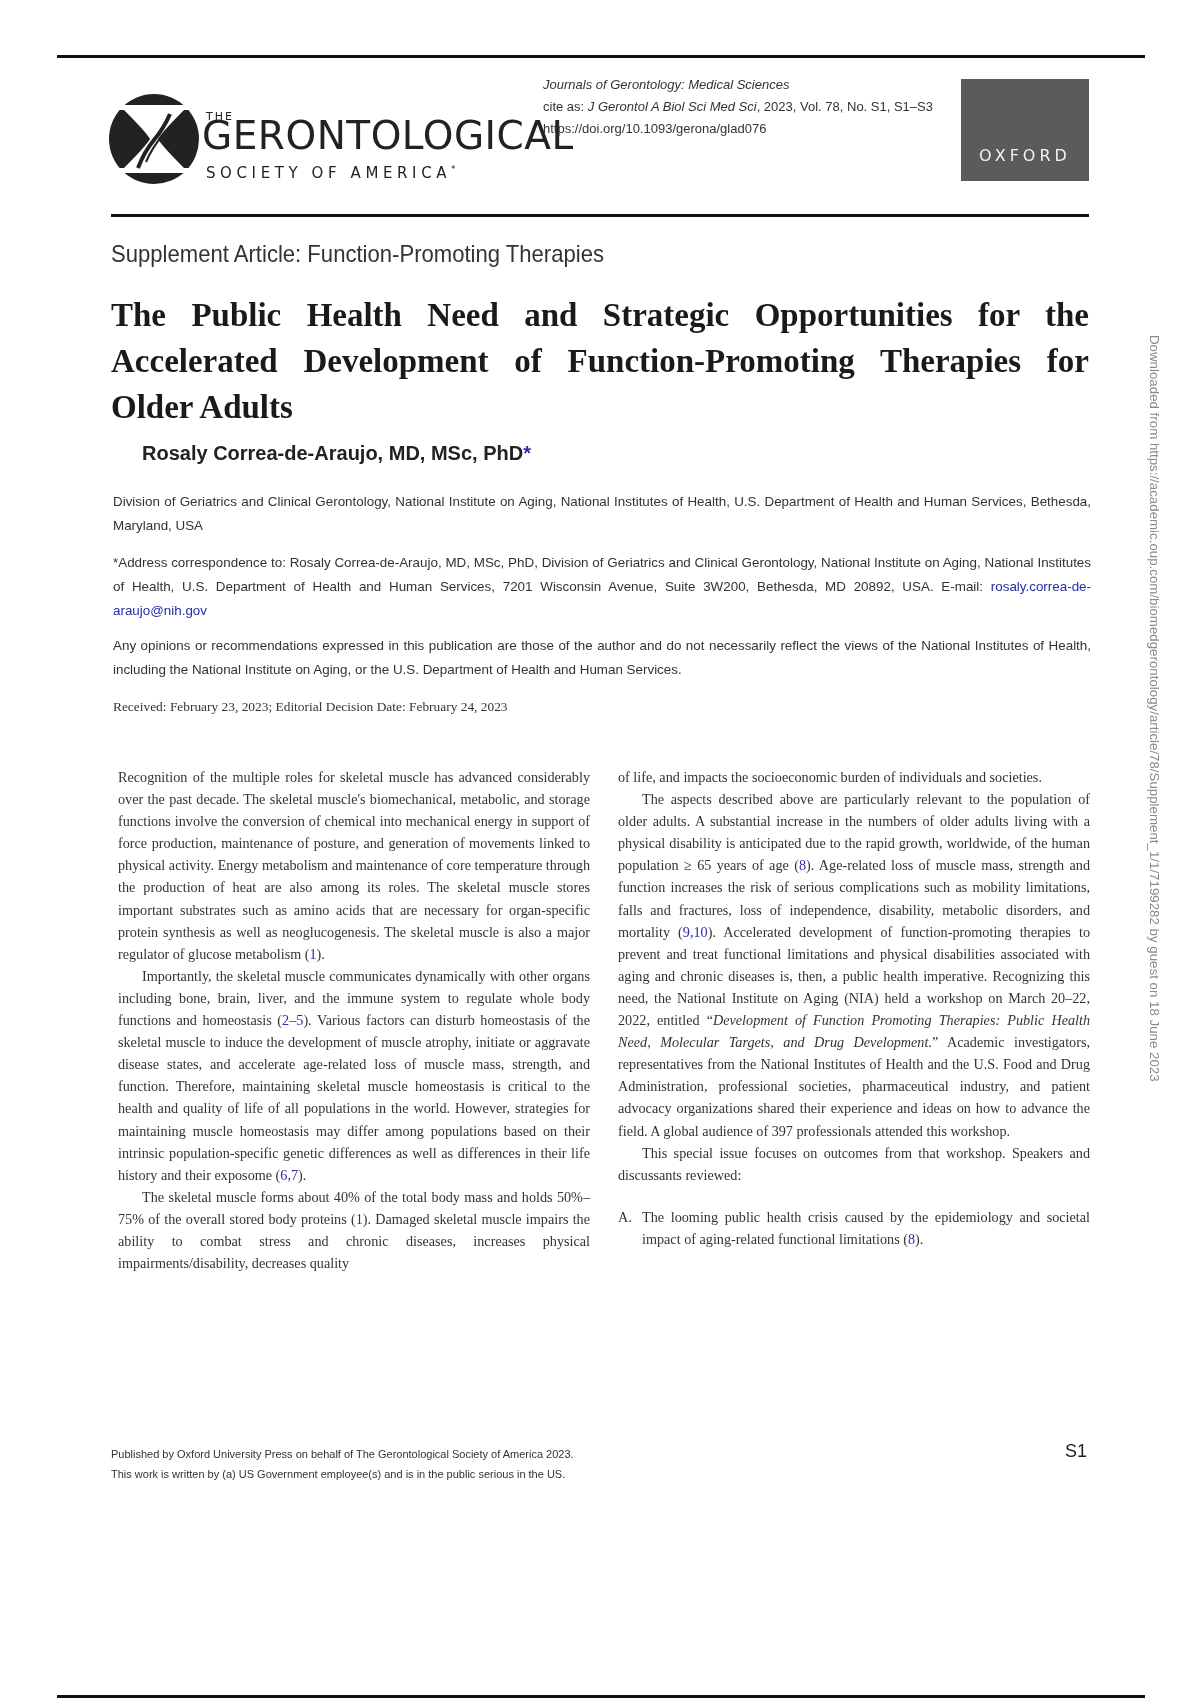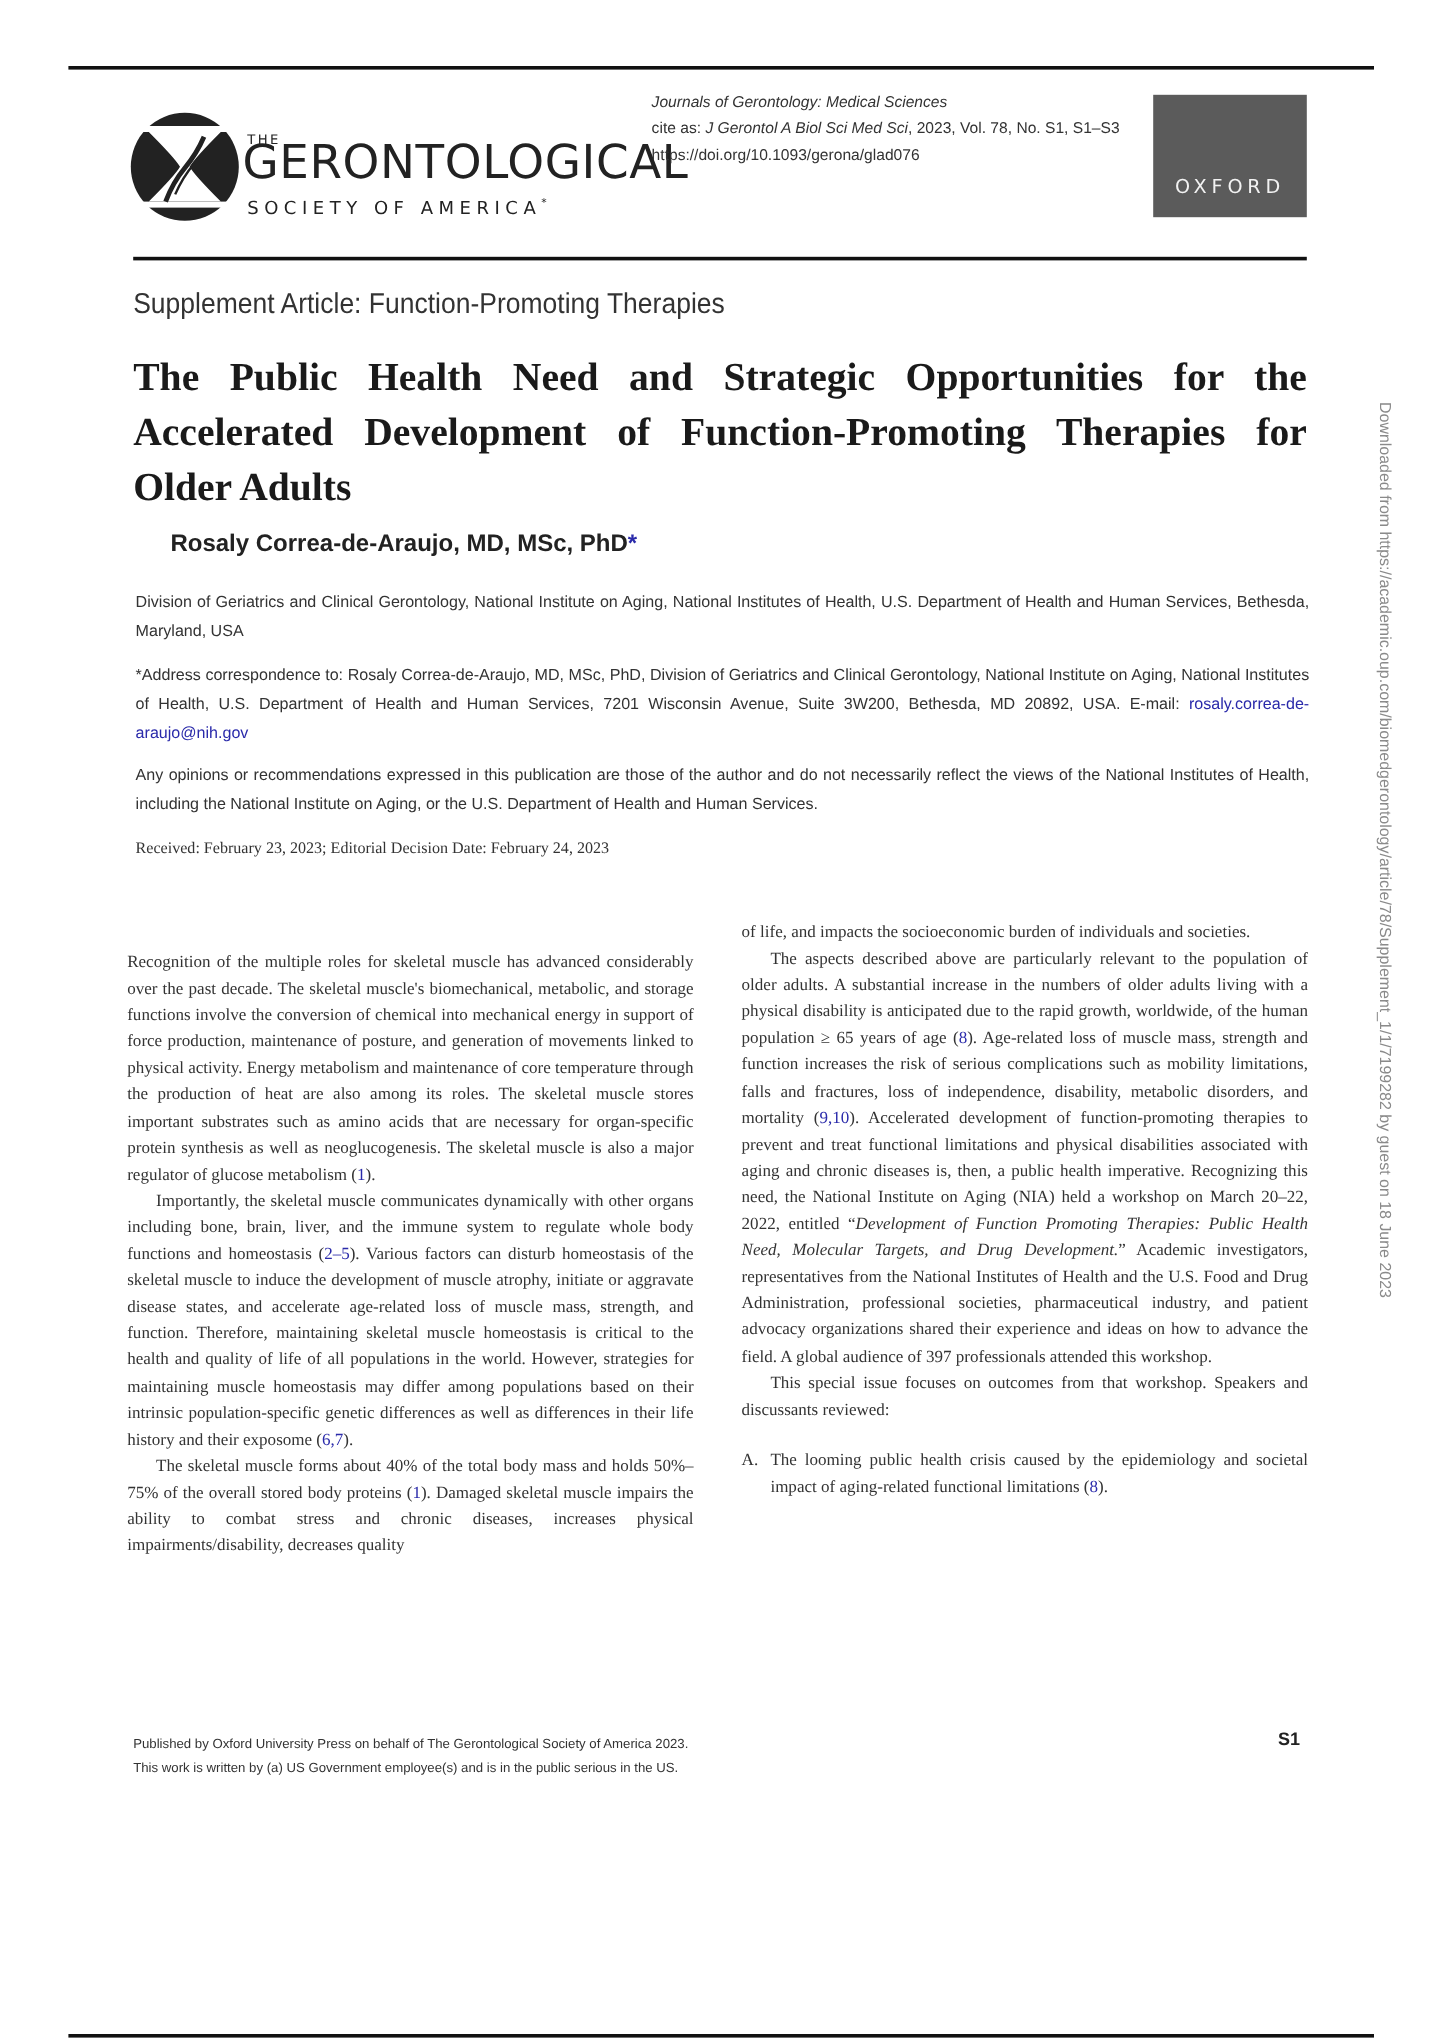--- a/index.html
+++ b/index.html
@@ -27,29 +27,29 @@
   .author .star { color:#2a2aaa; }
 
   .front { left:98px; width:978px; font-family:"Liberation Sans", sans-serif; font-size:13.4px; line-height:24px; color:#333; text-align:justify;margin-left:15px; }
   .affil { top:490px; }
   .corresp { top:551px; }
   .disclaimer { top:634px; }
   .received { top:695px;font-family:Liberation Serif, serif; }
   .email { color:#2a2aaa; }
 
   .col { top:766px; width:472px; font-family:"Liberation Serif", serif; font-size:14.2px; line-height:22.1px; color:#333; text-align:justify; hyphens:auto; }
-  .col-left { left:106px;margin-top:25px; }
+  .col-left { left:118px; }
   .col-right { left:618px; }
   .col p { margin:0; }
   .col p.indent { text-indent:24px; }
   .ref { color:#2a2aaa; }
   .col .list-item { margin-top:20px; padding-left:24px; text-indent:-24px; }
 
   .footer { left:111px; top:1444px; font-family:"Liberation Sans", sans-serif; font-size:11px; line-height:20px; color:#333; }
-  .page-num { left:1065px; top:1441px; font-family:"Liberation Sans", sans-serif; font-size:15px; font-weight:bold; color:#222; }
+  .page-num { left:1065px; top:1441px; font-family:"Liberation Sans", sans-serif; font-size:18px; font-weight:normal; color:#222; }
   .watermark-box { position:absolute; left:1143px; top:335px; width:22px; height:910px; }
   .watermark-text { position:absolute; left:22px; top:0; transform-origin:left top; transform:rotate(90deg); white-space:nowrap; font-family:"Liberation Sans", sans-serif; font-size:13.3px; color:#8a8a8a; line-height:22px; }
 </style>
 </head>
 <body>
 
 <div class="abs rule-top"></div>
 
 <div class="abs logo">
   <svg class="logo-mark" viewBox="0 0 92 94">

